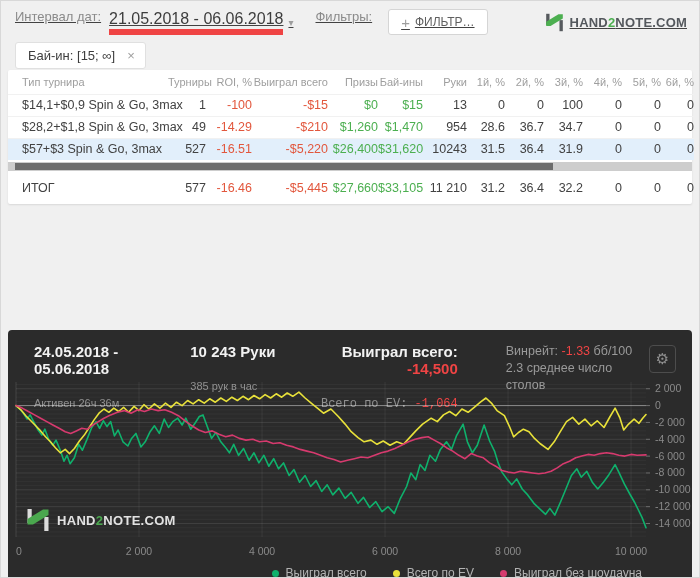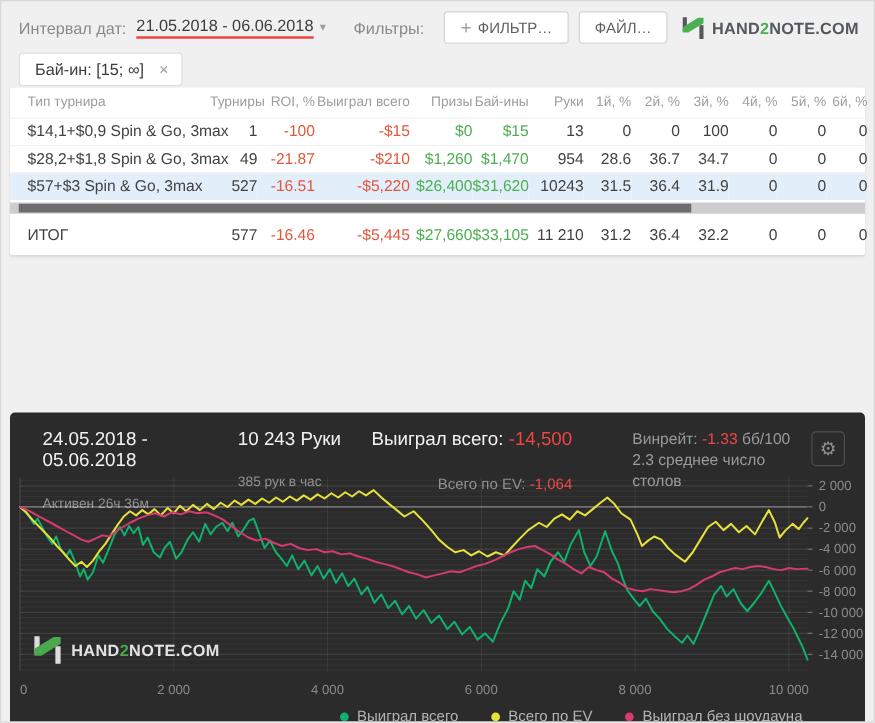--- a/index.html
+++ b/index.html
@@ -3,24 +3,24 @@
 <meta charset="utf-8">
 <style>
   * { margin:0; padding:0; box-sizing:border-box; }
   html,body { width:700px; height:578px; }
   body {
     font-family:"Liberation Sans","DejaVu Sans",sans-serif;
     background:#f0f0f0; color:#424242; overflow:hidden; position:relative;
     border:1px solid #d8d8d8;
   }
   
-  .topbar { display:flex; align-items:center; padding:8px 12px 0 14px; height:34px; }
+  .topbar { display:flex; padding:8px 12px 0 14px; height:34px;text-decoration:underline; }
   .tb-label { color:#8a8a8a; font-size:13px; margin-right:8px; }
   .date-select { display:flex; align-items:center; cursor:pointer; }
-  .date-value { color:#3d3d3d; font-size:13px; border-bottom:2px solid #ef4444; padding-bottom:1px; }
+  .date-value { color:#3d3d3d; font-size:16px; border-bottom:6px solid #ef4444; padding-bottom:1px; }
   .caret { color:#9e9e9e; font-size:10px; margin-left:5px; }
   .filters-label { margin-left:22px; }
   .btn { background:#fff; border:1px solid #d5d5d5; border-radius:3px; height:26px;
          display:inline-flex; align-items:center; padding:0 12px; font-size:12px;
          color:#5f5f5f; margin-left:8px; cursor:pointer; }
   .btn .plus { color:#9e9e9e; font-size:15px; margin-right:5px; font-weight:400; line-height:1; }
   .brand { margin-left:auto; display:flex; align-items:center; }
   .brand-text { font-size:13px; font-weight:bold; color:#54585d; letter-spacing:.2px; margin-left:6px; }
   .green { color:#4caf50; }
   
@@ -40,25 +40,25 @@
   tr.hl { background:#e2effb; }
   td.neg { color:#e2573d; }
   td.pos { color:#4caf50; }
   tr.total-row td { font-weight:normal; height:29px; }
   .scrollbar { height:9px; background:#cdcdcd; position:relative; margin:2px 0; }
   .scroll-thumb { position:absolute; left:7px; top:1px; height:7px; width:538px; background:#6d6d6d; }
   
   .gap { height:126px; }
   .panel { background:#2b2b2b; margin:0 7px; height:252px; border-radius:4px; position:relative; }
   .phead { display:flex; padding:13px 10px 0 26px; height:50px; }
-  .pg-title { color:#f2f2f2; font-size:15px; font-weight:normal; line-height:17px; }
+  .pg-title { color:#f2f2f2; font-size:15px; font-weight:bold; line-height:17px; }
   .pg-sub { color:#8f8f8f; font-size:11px; margin-top:20px; }
   .pg1 { width:163px; } .pg2 { width:107px; }
   .pg3 { width:176px; text-align:right; padding-right:4px; }
-  .pg3 .pg-sub { font-size:12px; }
+  .pg3 .pg-sub { font-size:12px;font-family:Liberation Mono, monospace; }
   .pg4 { margin-left:44px; color:#9a9a9a; font-size:12.5px; line-height:17px; }
   .pink { color:#ef4444; }
   .gear-btn { margin-left:auto; width:28px; height:28px; border:1px solid #4d4d4d; border-radius:4px;
               color:#8f8f8f; font-size:15px; display:flex; align-items:center; justify-content:center;
               cursor:pointer; margin-top:2px; margin-right:6px; }
   
   .chart-wrap { position:relative; height:184px; }
   svg text.tick { fill:#8a8a8a; font-size:10.5px; font-family:"Liberation Sans",sans-serif; }
   .watermark { position:absolute; left:18px; bottom:32px; display:flex; align-items:center; opacity:.95; }
   .wm-text { color:#ececec; font-size:13px; font-weight:bold; letter-spacing:.3px; margin-left:7px; }
@@ -73,23 +73,20 @@
 <div class="topbar">
   <span class="tb-label">Интервал дат:</span>
   <span class="date-select">
     <span class="date-value">21.05.2018 - 06.06.2018</span>
     <span class="caret">▾</span>
   </span>
   <span class="tb-label filters-label">Фильтры:</span>
   <span class="btn">
     <span class="plus">+</span>
     <span>ФИЛЬТР…</span>
-  </span>
-  <span class="btn">
-    <span>ФАЙЛ…</span>
   </span>
   <span class="brand">
     <svg width="19" height="19" viewBox="0 0 24 24">
       <rect x="1.5" y="1" width="4.2" height="14" fill="#55595d"></rect>
       <rect x="18.3" y="9" width="4.2" height="14" fill="#55595d"></rect>
       <path d="M22.5 1.5 L22.5 7 L7 16.5 L1.5 16.5 L1.5 11 L17 1.5 Z" fill="#4caf50"></path>
     </svg>
     <span class="brand-text"><span>HAND</span><span class="green">2</span><span>NOTE.COM</span></span>
   </span>
 </div>
@@ -147,21 +144,21 @@
         <td>0</td>
         <td>0</td>
         <td>100</td>
         <td>0</td>
         <td>0</td>
         <td>0</td>
       </tr>
       <tr class="data-row">
         <td>$28,2+$1,8 Spin &amp; Go, 3max</td>
         <td>49</td>
-        <td class="neg">-21.87</td>
+        <td class="neg">-14.29</td>
         <td class="neg">-$210</td>
         <td class="pos">$1,260</td>
         <td class="pos">$1,470</td>
         <td>954</td>
         <td>28.6</td>
         <td>36.7</td>
         <td>34.7</td>
         <td>0</td>
         <td>0</td>
         <td>0</td>

